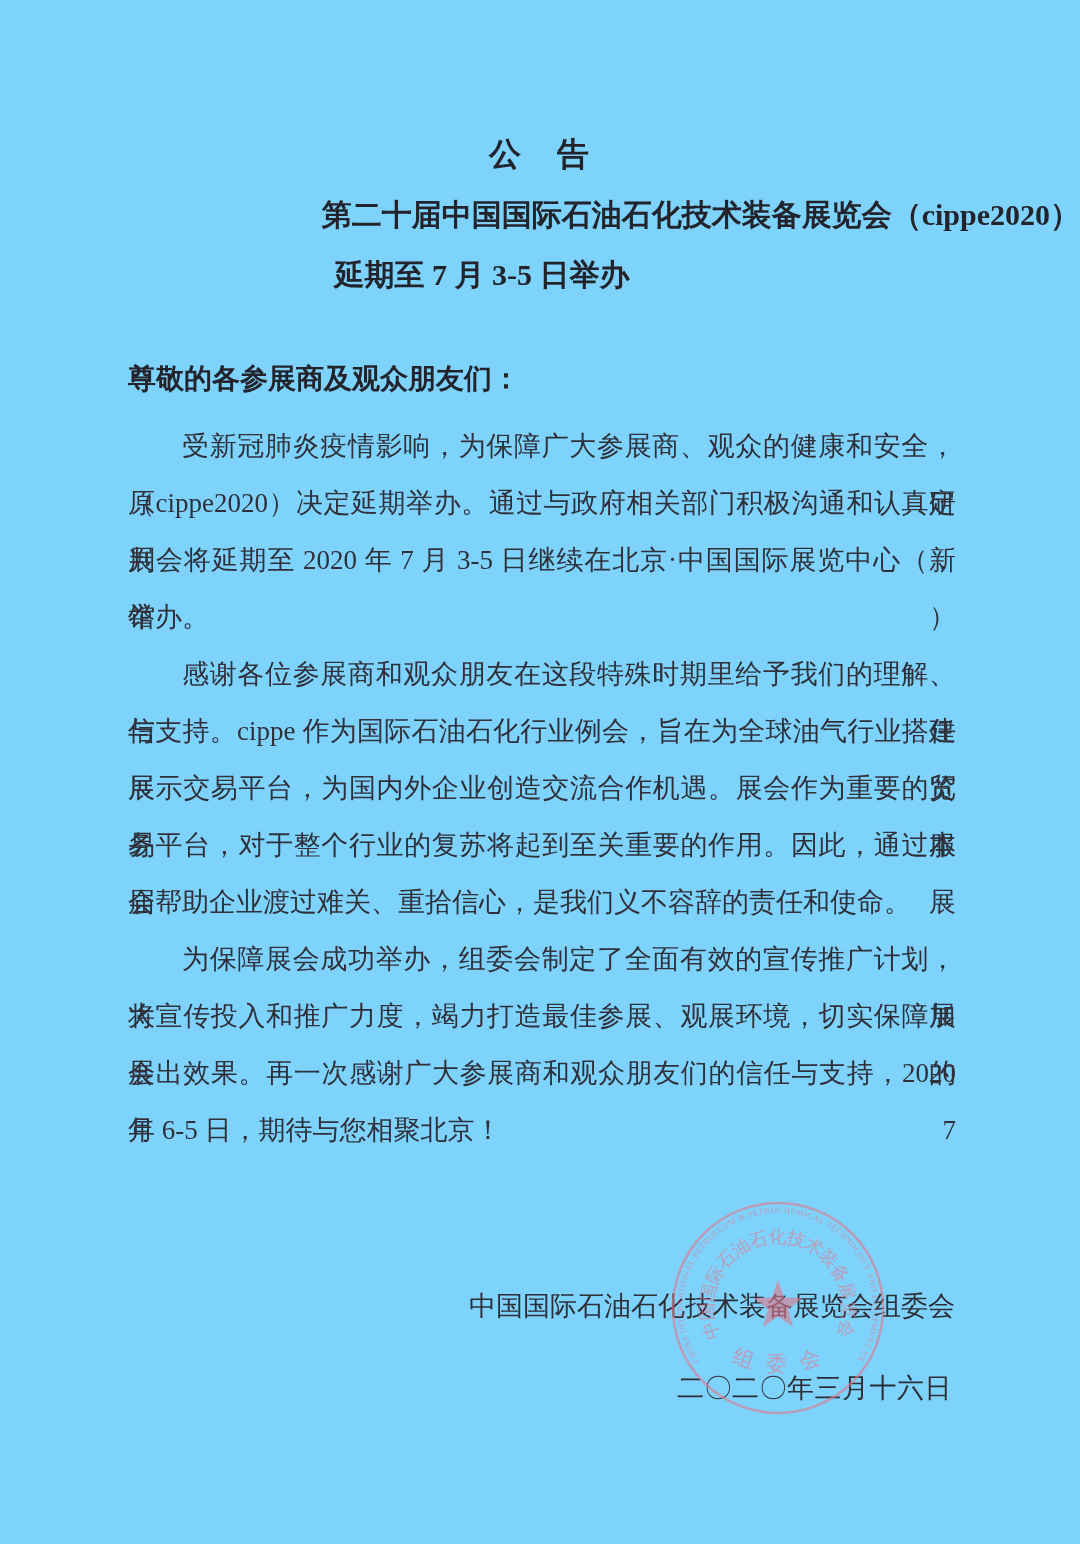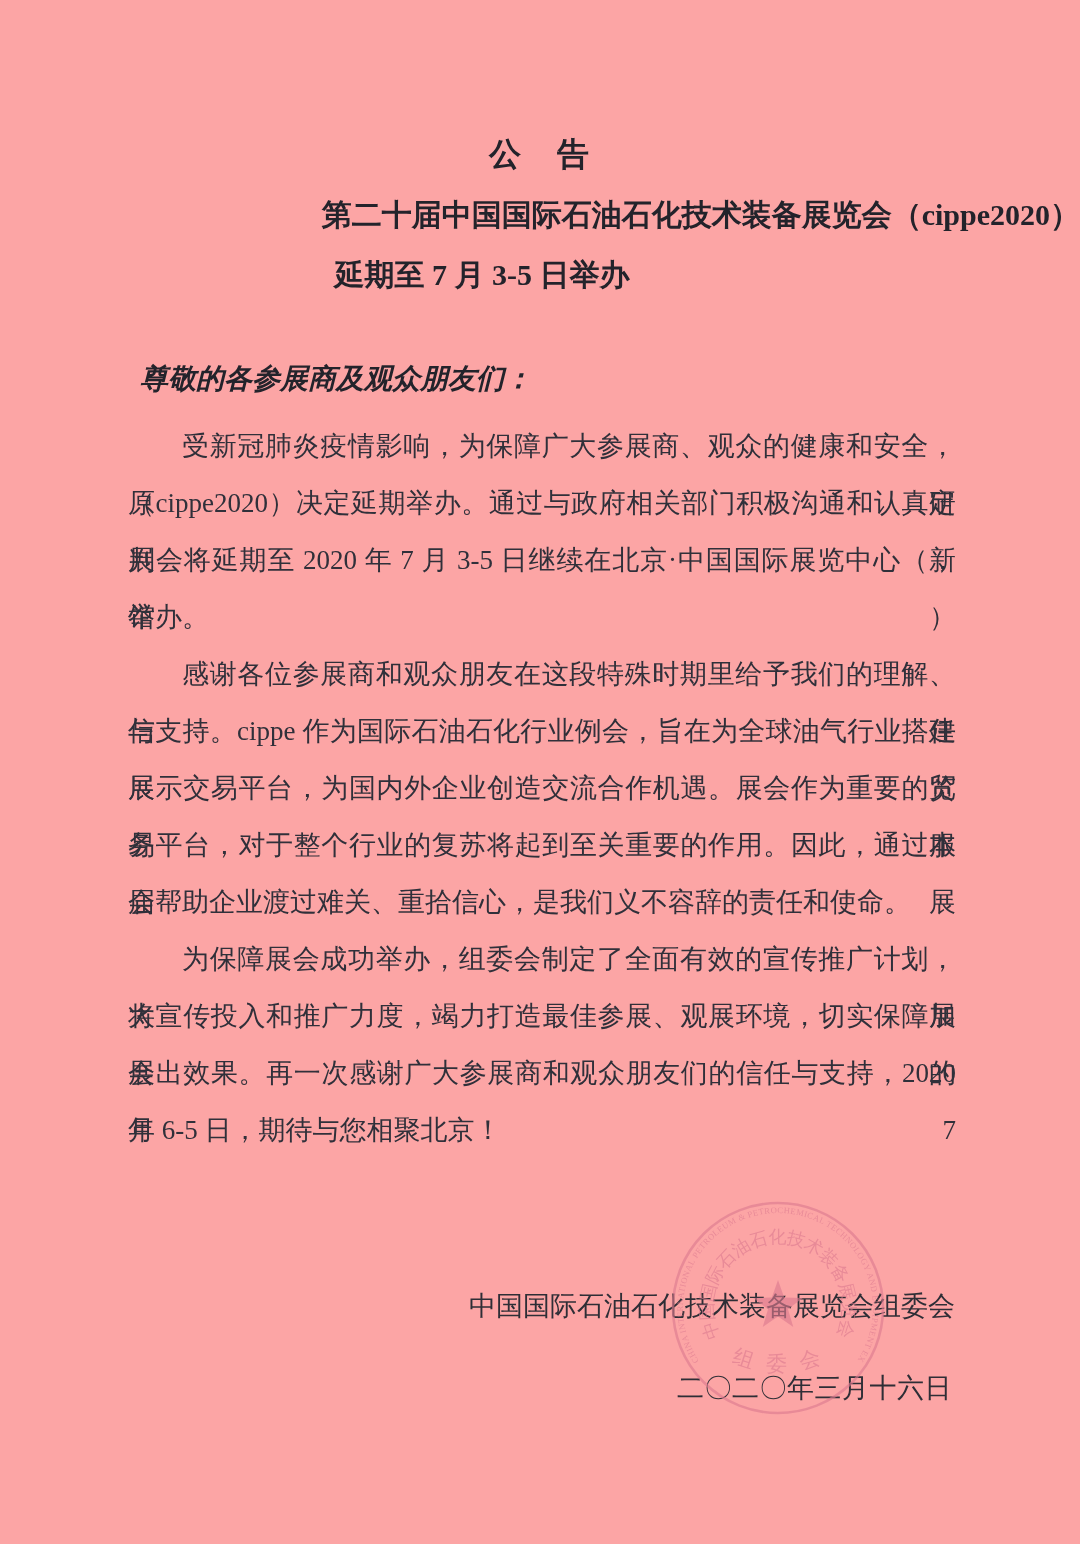--- a/index.html
+++ b/index.html
@@ -1,20 +1,20 @@
 <!DOCTYPE html>
 <html><head>
 <meta charset="utf-8">
 <style>
   html,body{margin:0;padding:0;background:#e9e9e9;}
   .page{
     position:relative;
     width:1080px;height:1544px;
     margin:0 auto;
-    background:#fca5a5;
+    background:#7dd3fc;
     overflow:hidden;
     font-family:"Liberation Serif","DejaVu Serif",serif;
     color:#30303a;
   }
   .doc-title{
     position:absolute;top:134px;left:0;width:1080px;
     text-align:center;
     font-size:32px;font-weight:bold;color:#23232b;
     letter-spacing:2px;line-height:40px;
   }
@@ -24,24 +24,23 @@
     font-size:30px;font-weight:bold;color:#23232b;
     line-height:40px;
   }
   .doc-subtitle2{
     position:absolute;top:255px;left:0;width:964px;
     text-align:center;
     font-size:30px;font-weight:bold;color:#23232b;
     line-height:40px;
   }
   .salutation{
-    position:absolute;top:362px;left:140px;width:828px;
+    position:absolute;top:362px;left:128px;width:828px;
     font-size:28px;font-weight:bold;color:#23232b;
     line-height:34px;
-    font-style:italic;
   }
   .body-block{
     position:absolute;top:418px;left:128px;width:828px;
   }
   .line{
     height:57px;line-height:57px;
     font-size:27px;
     white-space:nowrap;
   }
   .line.fill{

